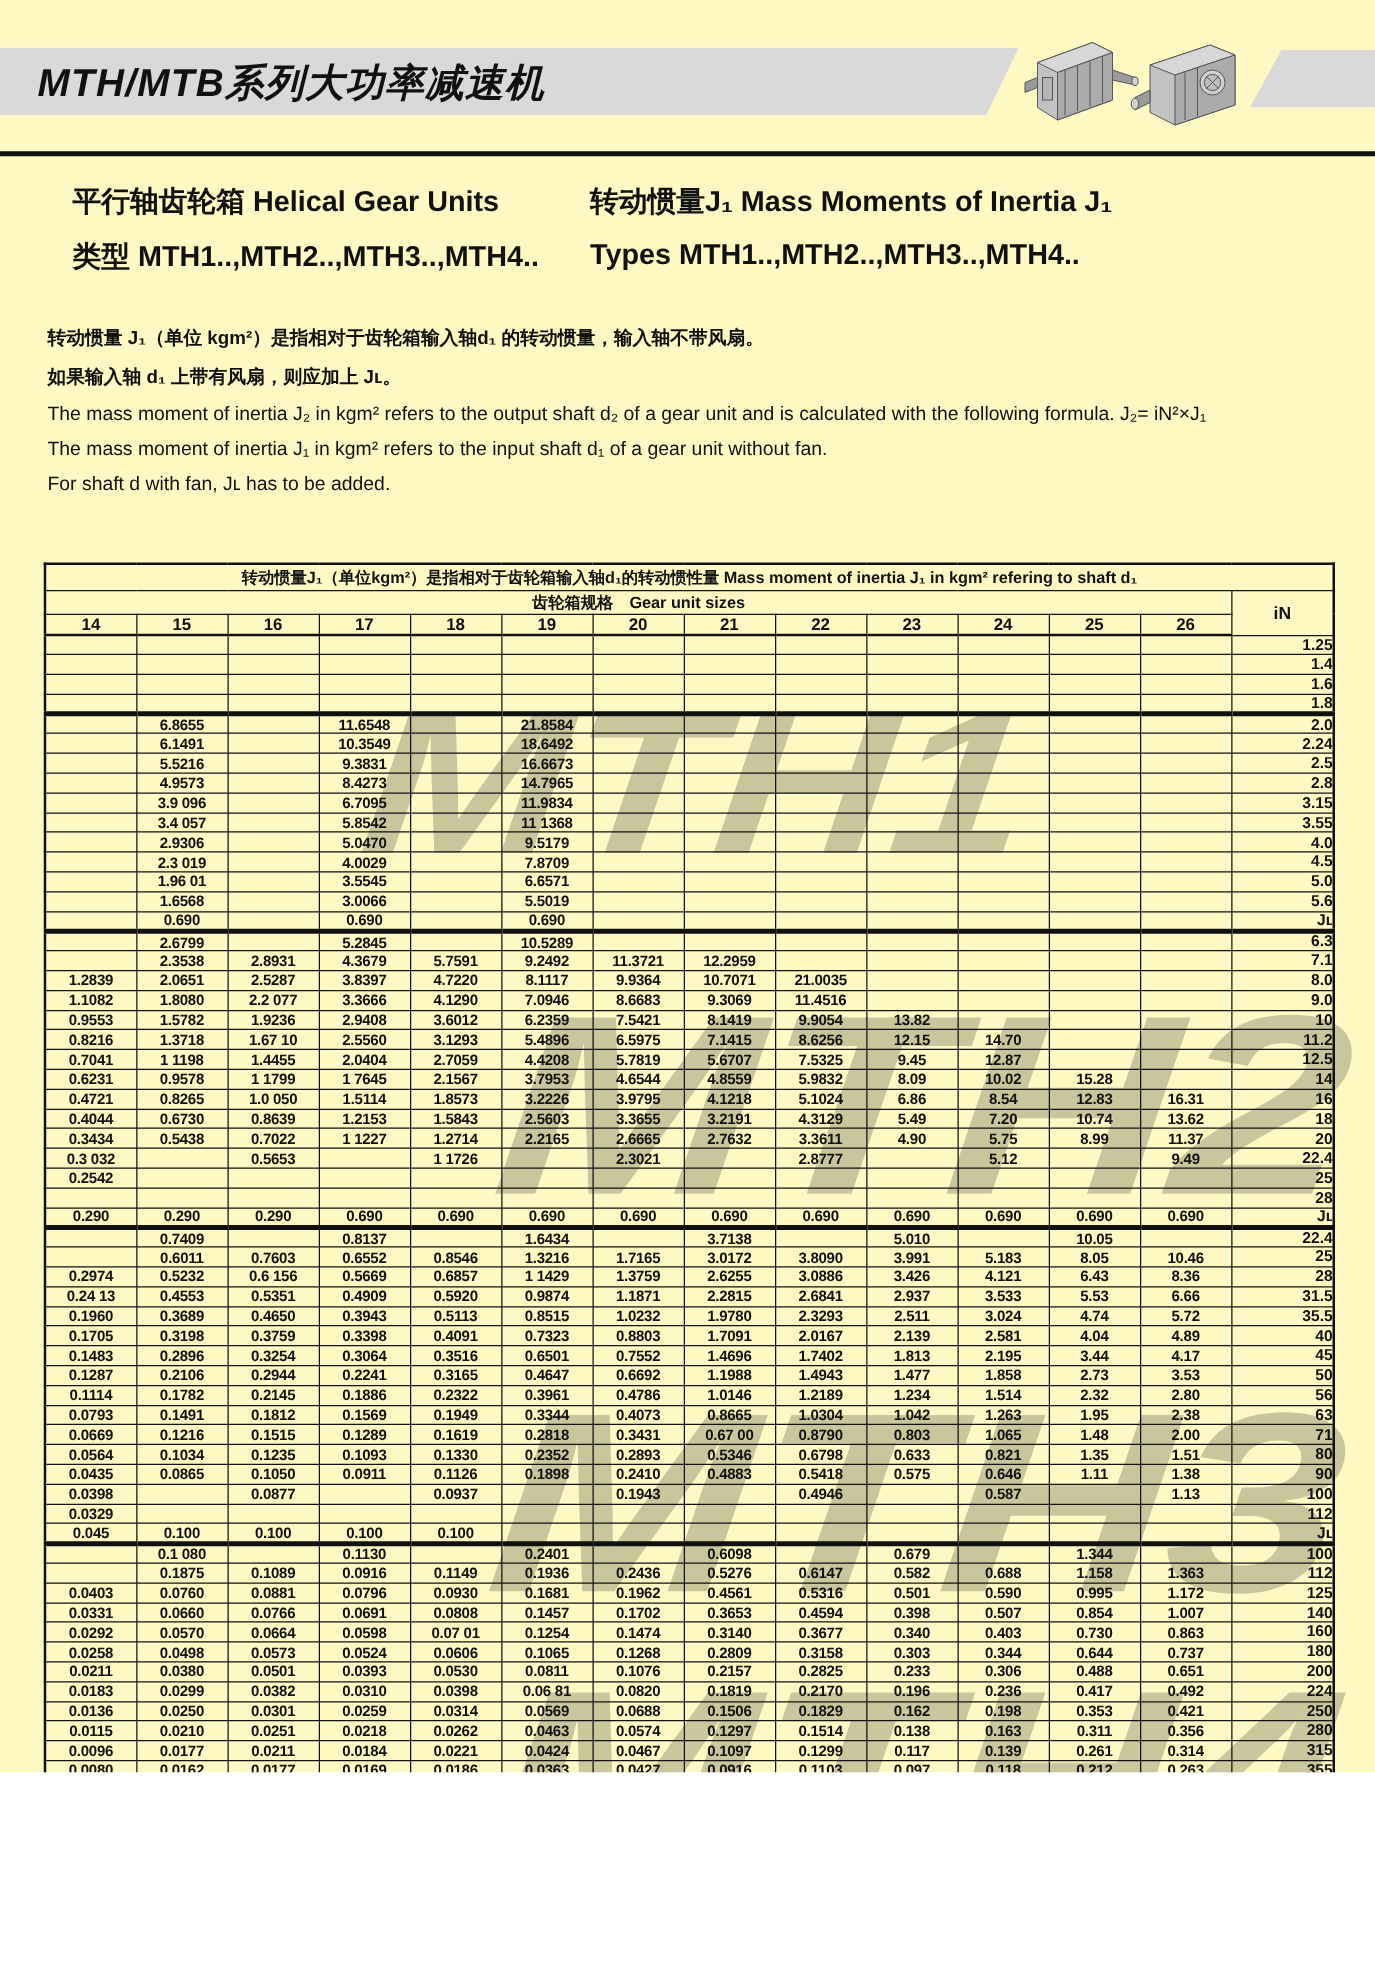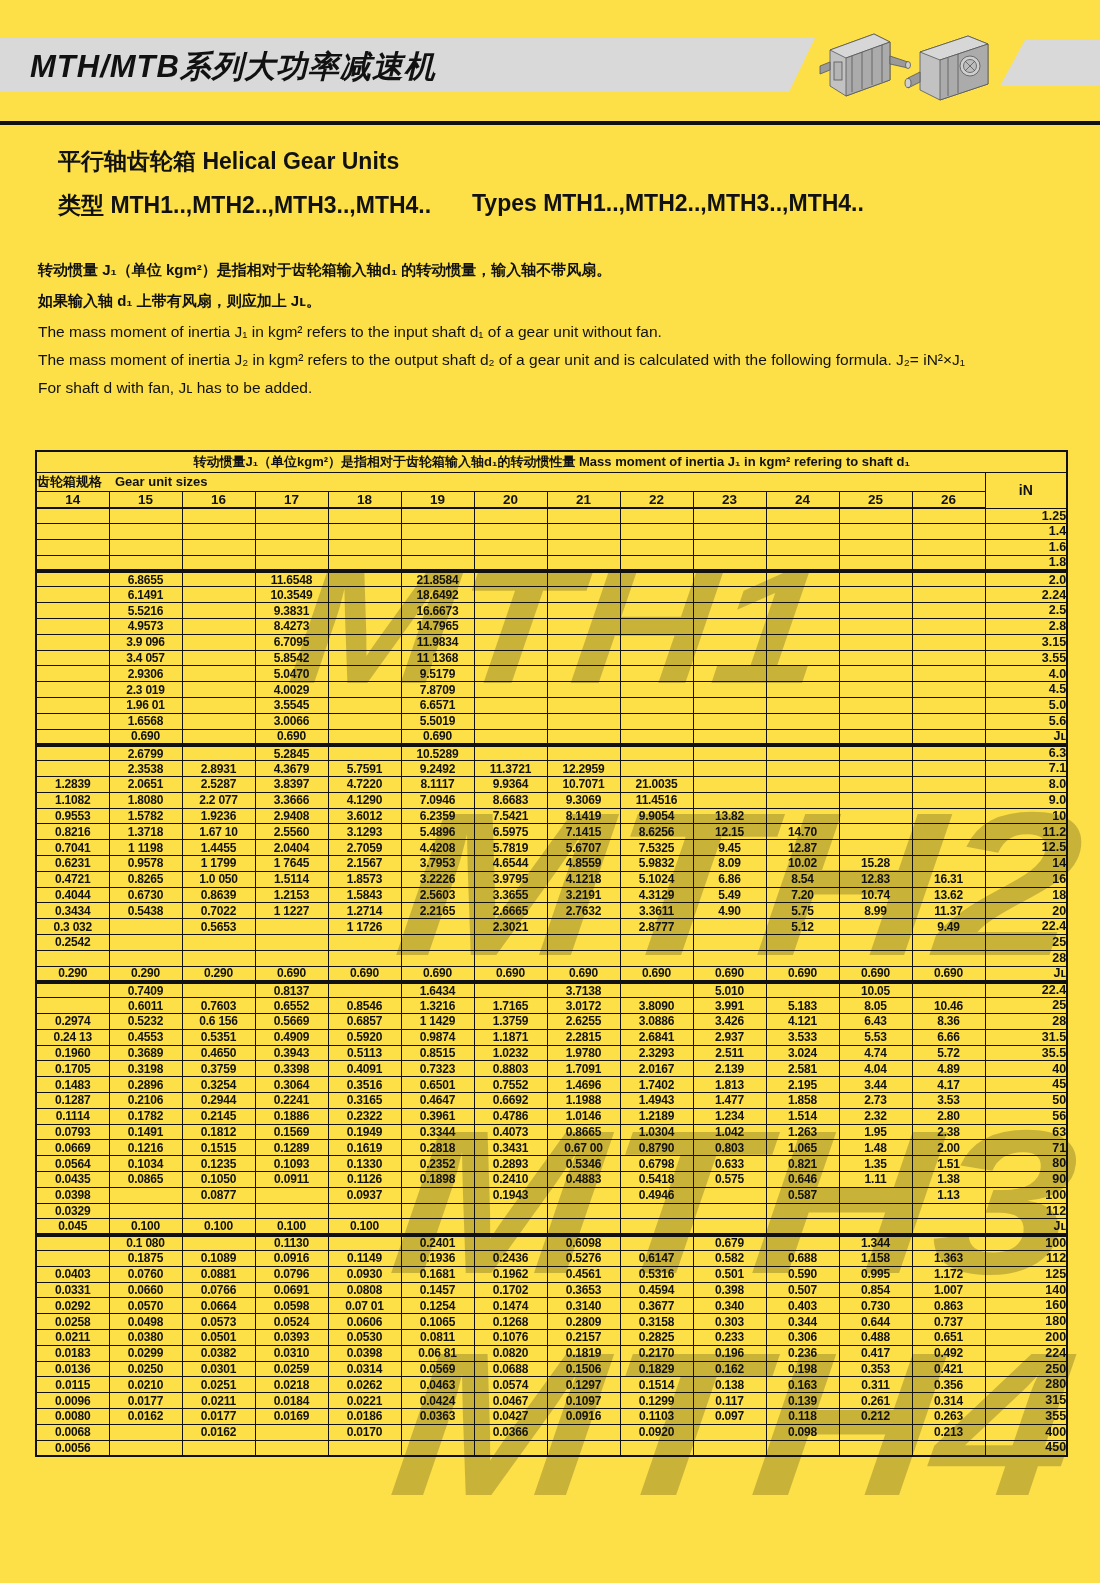--- a/index.html
+++ b/index.html
@@ -1,17 +1,17 @@
 <!DOCTYPE html>
 <html><head>
 <meta charset="utf-8">
 <style>
   * { margin:0; padding:0; box-sizing:border-box; }
   body { background:#ffffff; font-family:"Liberation Sans","DejaVu Sans",sans-serif; color:#111; }
-  .page { position:relative; width:1100px; height:1583px; background:#fde047; overflow:hidden; }
+  .page { position:relative; width:1100px; height:1418px; background:#fef9c3; overflow:hidden; }
 
   
   .band-left { position:absolute; left:0; top:38px; width:815px; height:54px; background:#d9d9d9;
                clip-path:polygon(0 0, 100% 0, calc(100% - 26px) 100%, 0 100%); }
   .band-right { position:absolute; left:995px; top:40px; width:105px; height:46px; background:#d9d9d9;
                 clip-path:polygon(30px 0, 100% 0, 100% 100%, 5px 100%); }
   .page-title { position:absolute; left:30px; top:46px; font-size:31px; font-weight:700; font-style:italic;
                 letter-spacing:1px; white-space:nowrap; }
   .gearboxes { position:absolute; left:812px; top:22px; width:200px; height:88px; }
   .header-rule { position:absolute; left:0; top:121px; width:1100px; height:4px; background:#111; }
@@ -34,21 +34,21 @@
   .wm1 { left:300px; top:548px; font-size:195px; }
   .wm2 { left:410px; top:782px; font-size:250px; }
   .wm3 { left:405px; top:1100px; font-size:250px; }
   .wm4 { left:405px; top:1322px; font-size:250px; }
 
   
   .table-wrap { position:absolute; left:35px; top:450px; z-index:1; }
   table { border-collapse:collapse; table-layout:fixed; width:1031px; border:2.5px solid #111; }
   th, td { border:1.5px solid #111; overflow:hidden; }
   th.t-title { height:21px; font-size:13px; font-weight:700; text-align:center; }
-  th.t-group { height:19px; font-size:13px; font-weight:700; text-align:left;margin-left:26px; }
+  th.t-group { height:19px; font-size:13px; font-weight:700; text-align:center;margin-left:26px; }
   th.t-in    { font-size:14px; font-weight:700; text-align:center;margin-top:12px; }
   tr.cols th { height:17px; font-size:13.5px; font-weight:700; text-align:center; border-bottom:2.5px solid #111; }
   td.num { height:15.8px; font-size:12px; font-weight:700; text-align:center; padding:0; letter-spacing:-0.2px;
            line-height:1; white-space:nowrap; }
   td.inlab { font-size:12.5px; font-weight:700; text-align:right; padding:0; line-height:1; }
   tr.sep td { border-top:4px solid #111; }
 
   
   .gearboxes svg { display:block; }
 </style>
@@ -92,32 +92,33 @@
           <line x1="146" y1="32" x2="146" y2="71"></line>
       </g>
     </svg>
   </div>
 
   <div class="header-rule"></div>
 
   <div class="intro">
     <div class="intro-row">
       <div class="intro-col-l">平行轴齿轮箱 Helical Gear Units</div>
+      <div class="intro-col-r">转动惯量J₁ Mass Moments of Inertia J₁</div>
     </div>
     <div class="intro-row">
       <div class="intro-col-l">类型 MTH1..,MTH2..,MTH3..,MTH4..</div>
       <div class="intro-col-r">Types MTH1..,MTH2..,MTH3..,MTH4..</div>
     </div>
   </div>
 
   <div class="notes">
     <div class="note zh">转动惯量 J₁（单位 kgm²）是指相对于齿轮箱输入轴d₁ 的转动惯量，输入轴不带风扇。</div>
     <div class="note zh">如果输入轴 d₁ 上带有风扇，则应加上 Jʟ。</div>
+    <div class="note en">The mass moment of inertia J₂ in kgm² refers to the output shaft d₂ of a gear unit and is calculated with the following formula. J₂= iN²×J₁</div>
     <div class="note en">The mass moment of inertia J₁ in kgm² refers to the input shaft d₁ of a gear unit without fan.</div>
-    <div class="note en">The mass moment of inertia J₂ in kgm² refers to the output shaft d₂ of a gear unit and is calculated with the following formula. J₂= iN²×J₁</div>
     <div class="note en">For shaft d with fan, Jʟ has to be added.</div>
   </div>
 
   <div class="wm wm1">MTH1</div>
   <div class="wm wm2">MTH2</div>
   <div class="wm wm3">MTH3</div>
   <div class="wm wm4">MTH4</div>
 
   <div class="table-wrap">
     <table>

